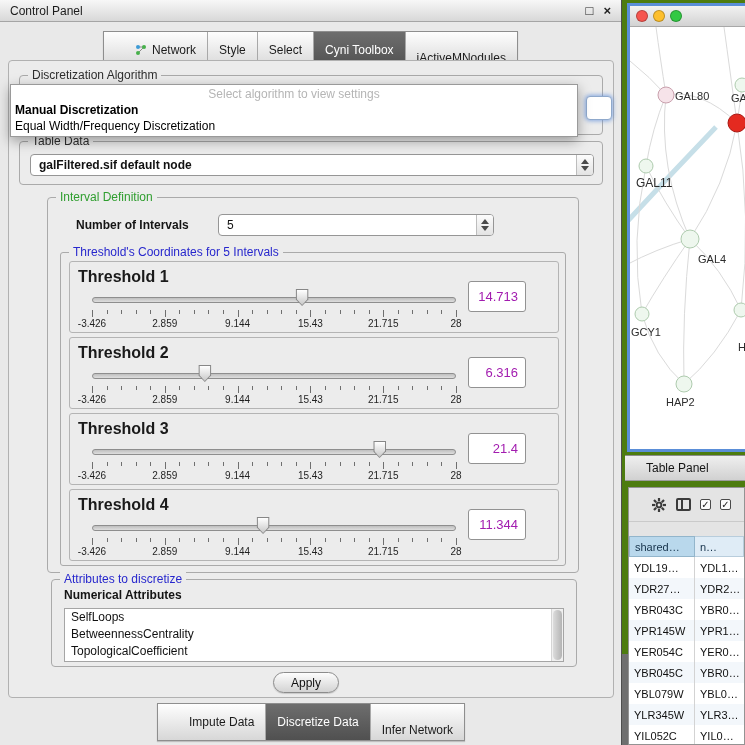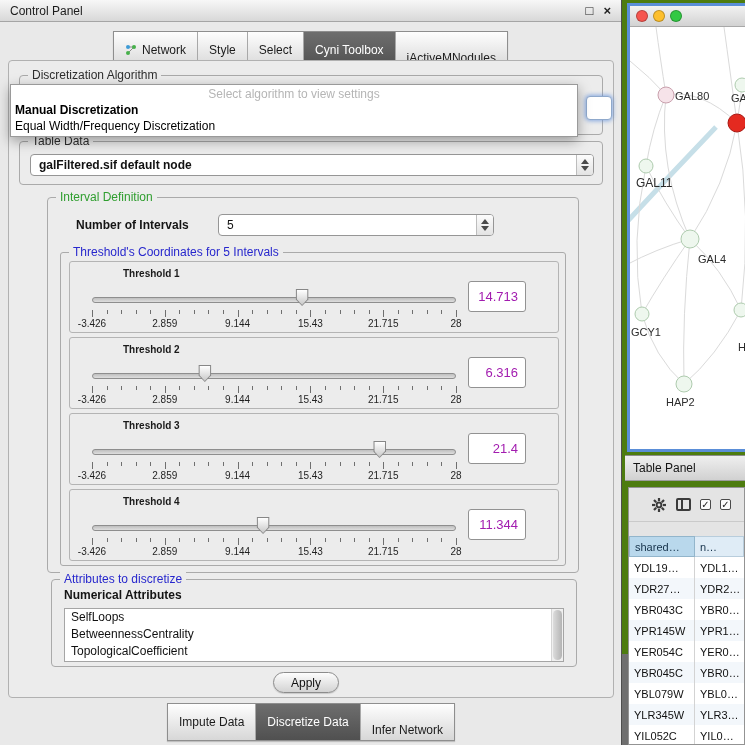--- a/index.html
+++ b/index.html
@@ -7,21 +7,21 @@
 body{font-family:"Liberation Sans",sans-serif;background:#7a7a7a;}
 .stage{position:relative;width:745px;height:745px;overflow:hidden;background:#6f6f6f;font-size:12px;color:#1a1a1a;}
 
 
 .cp{position:absolute;left:0;top:0;width:622px;height:745px;background:#e9e9e9;border-right:1px solid #4e4e4e;}
 .cp-titlebar{height:22px;background:linear-gradient(#f7f7f7,#d8d8d8);border-bottom:1px solid #a5a5a5;display:flex;align-items:center;padding:0 10px;}
 .cp-title{flex:1;font-size:12px;color:#1b1b1b;}
 .win-btn{margin-left:10px;font-size:13px;font-weight:bold;color:#222;line-height:1;cursor:default;}
 
 .top-tabs{position:absolute;left:0;top:31px;width:100%;display:flex;justify-content:center;}
-.seg{display:flex;border:1px solid #8e8e8e;border-radius:0;overflow:hidden;background:linear-gradient(#fefefe,#d7d7d7);box-shadow:0 1px 1px rgba(0,0,0,.18);}
+.seg{display:flex;border:1px solid #8e8e8e;border-radius:0;overflow:hidden;background:linear-gradient(#fefefe,#d7d7d7);box-shadow:0 1px 1px rgba(0,0,0,.18);padding-left:20px;}
 .seg-tab{display:flex;align-items:center;gap:5px;padding:3px 11px;font-size:12px;color:#1b1b1b;border-right:1px solid #a8a8a8;white-space:nowrap;}
 .seg-tab:last-child{border-right:none;margin-top:16px;}
 .seg-tab.selected{background:linear-gradient(#6e6e6e,#505050);color:#fff;}
 
 .cp-content{position:absolute;left:8px;top:60px;width:606px;height:638px;border:1px solid #b1b1b1;border-radius:4px;background:#ececec;}
 
 .group{position:absolute;border:1px solid #aaa;border-radius:4px;}
 .legend{position:absolute;top:-8px;left:8px;background:#ececec;padding:0 4px;font-size:12px;white-space:nowrap;color:#2e2e2e;}
 .legend.green{color:#2f9e2f;}
 .legend.blue{color:#2727cd;}
@@ -29,21 +29,21 @@
 .combo{position:absolute;background:#fff;border:1px solid #969696;border-radius:4px;display:flex;align-items:stretch;height:22px;}
 .combo-text{flex:1;padding:0 8px;font-size:12px;color:#111;white-space:nowrap;overflow:hidden;display:flex;align-items:center;}
 .combo-arrows{width:17px;border-left:1px solid #bdbdbd;display:flex;flex-direction:column;align-items:center;justify-content:center;gap:2px;background:linear-gradient(#fcfcfc,#e3e3e3);border-radius:0 3px 3px 0;}
 .arr-up{width:0;height:0;border-left:4px solid transparent;border-right:4px solid transparent;border-bottom:5px solid #4a4a4a;}
 .arr-dn{width:0;height:0;border-left:4px solid transparent;border-right:4px solid transparent;border-top:5px solid #4a4a4a;}
 
 .bold-label{position:absolute;font-size:12px;font-weight:bold;color:#141414;white-space:nowrap;}
 
 
 .thr-box{position:absolute;left:8px;width:490px;height:72px;border:1px solid #b4b4b4;border-radius:3px;}
-.thr-label{position:absolute;left:8px;top:6px;font-size:10px;font-weight:bold;margin-left:45px;}
+.thr-label{position:absolute;left:8px;top:6px;font-size:16px;font-weight:bold;}
 .slider-zone{position:absolute;left:22px;top:26px;width:364px;height:42px;}
 .slider-track{position:absolute;left:0;top:9px;width:100%;height:6px;background:linear-gradient(#bfbfbf,#dedede);border:1px solid #8e8e8e;border-radius:3px;}
 .slider-thumb{position:absolute;top:1px;width:13px;height:17px;transform:translateX(-50%);}
 .slider-thumb .outer{position:absolute;inset:0;display:block;background:#878787;clip-path:polygon(0 0,100% 0,100% 60%,50% 100%,0 60%);}
 .slider-thumb .inner{position:absolute;inset:1px;display:block;background:linear-gradient(#ffffff,#c8c8c8);clip-path:polygon(0 0,100% 0,100% 60%,50% 100%,0 60%);}
 .ticks{position:absolute;left:0;top:22px;width:100%;height:7px;}
 .ticks i{position:absolute;top:0;width:1px;background:#6f6f6f;display:block;}
 .ticks i.min{height:4px;}
 .ticks i.maj{height:7px;}
 .scale-labels{position:absolute;left:0;top:30px;width:100%;height:11px;}
@@ -67,21 +67,21 @@
 .popup-option.bold{font-weight:bold;}
 .combo-fragment{position:absolute;left:566px;top:20px;width:26px;height:24px;background:#fff;border:1px solid #8fa9cc;border-radius:4px;box-shadow:0 0 4px 1px rgba(90,140,220,.7);}
 
 
 .right-region{position:absolute;left:622px;top:0;width:123px;height:654px;background:#4d7c0f;}
 .net-window{position:absolute;left:5px;top:3px;width:121px;height:449px;border:3px solid #5a8ed8;background:#fff;overflow:hidden;}
 .net-titlebar{height:21px;background:linear-gradient(#f2f2f2,#d2d2d2);border-bottom:1px solid #a8a8a8;display:flex;align-items:center;gap:5px;padding-left:6px;}
 .tl{width:12px;height:12px;border-radius:50%;border:1px solid rgba(0,0,0,.25);}
 .net-canvas{position:absolute;left:0;top:21px;width:115px;height:422px;background:#fff;}
 
-.tp-header{position:absolute;left:3px;top:455px;width:120px;height:26px;background:linear-gradient(#efefef,#d1d1d1);border-top:1px solid #8c8c8c;border-bottom:1px solid #9c9c9c;font-size:12px;color:#141414;display:flex;align-items:center;padding-left:8px;}
+.tp-header{position:absolute;left:3px;top:455px;width:120px;height:26px;background:linear-gradient(#efefef,#d1d1d1);border-top:1px solid #8c8c8c;border-bottom:1px solid #9c9c9c;font-size:12px;color:#141414;display:flex;align-items:center;padding-left:21px;}
 .table-window{position:absolute;left:6px;top:487px;width:117px;height:258px;background:#e4e4e4;border:1px solid #939393;}
 .tbl-toolbar{height:34px;display:flex;align-items:center;gap:9px;padding-left:22px;border-bottom:1px solid #cacaca;}
 .col-icon{width:15px;height:13px;border:2px solid #3b3b3b;border-radius:2px;position:relative;}
 .col-icon:before{content:"";position:absolute;left:3px;top:0;bottom:0;width:2px;background:#3b3b3b;}
 .chk{width:11px;height:11px;border:1px solid #4a4a4a;border-radius:2px;background:#fdfdfd;font-size:10px;line-height:9px;text-align:center;color:#1c1c1c;}
 .tbl-head{position:absolute;left:0;top:48px;width:100%;height:21px;display:flex;}
 .th1{width:66px;background:#b9d8ec;border:1px solid #92b5cb;font-size:11px;color:#15324a;display:flex;align-items:center;padding-left:5px;white-space:nowrap;overflow:hidden;}
 .th2{flex:1;background:#dfecf6;border:1px solid #b8cddc;border-left:none;font-size:11px;color:#15324a;display:flex;align-items:center;padding-left:5px;white-space:nowrap;overflow:hidden;}
 .tbl-rows{position:absolute;left:0;top:69px;width:100%;bottom:0;overflow:hidden;background:#fff;}
 .tbl-row{display:flex;height:21px;font-size:11px;color:#101010;}

